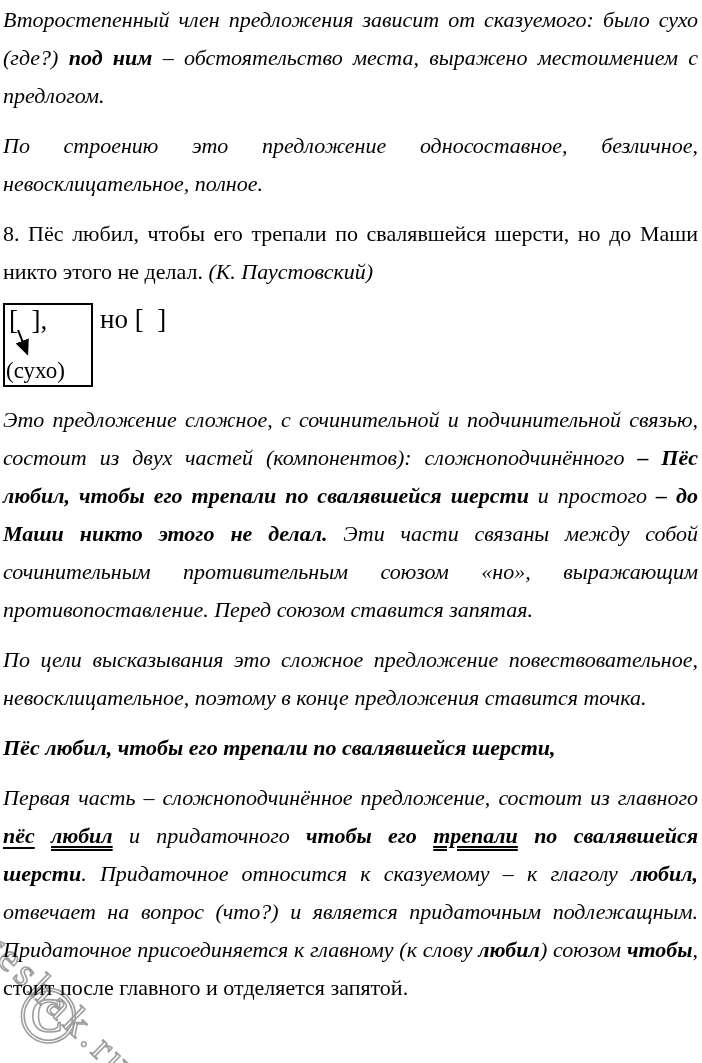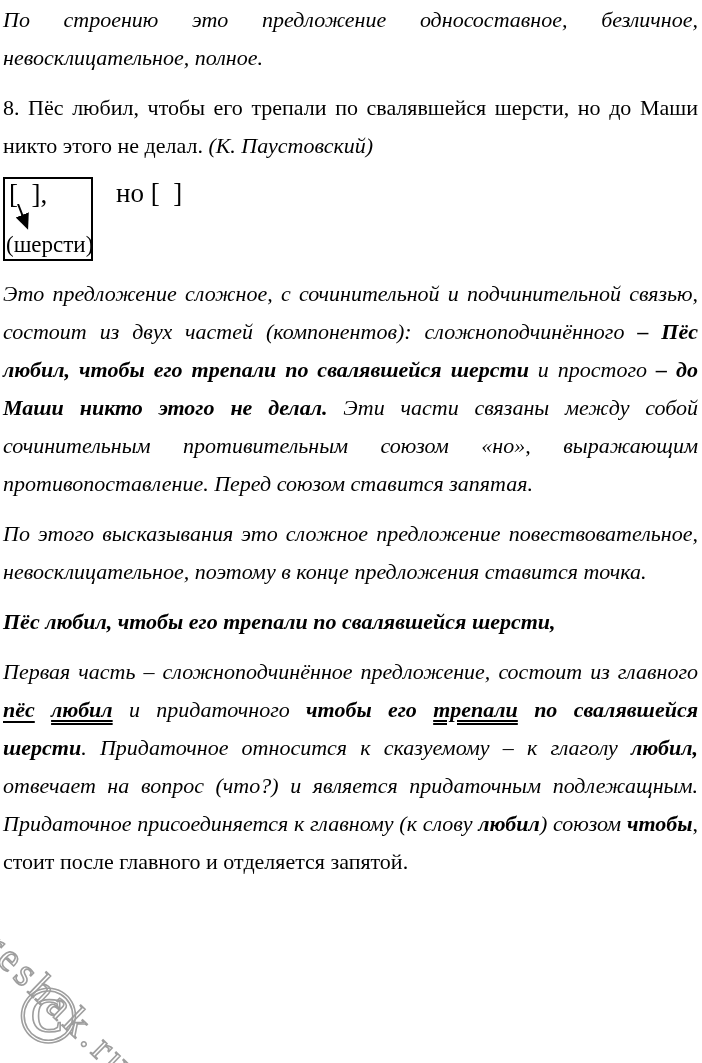--- a/index.html
+++ b/index.html
@@ -72,21 +72,21 @@
     width: 26px;
     height: 30px;
   }
   .schema-bottom {
     position: absolute;
     bottom: 1px;
     left: 1px;
     font-size: 23px;
   }
   .schema-outside {
-    margin-left: 23px;
+    margin-left: 7px;
     margin-top: 1px;
     font-size: 27px;
   }
   
   .watermark {
     position: absolute;
     left: 0;
     top: 900px;
     width: 300px;
     height: 200px;
@@ -111,44 +111,45 @@
     font-size: 80px;
     color: transparent;
     -webkit-text-stroke: 1.6px #9e9e9e;
   }
 </style>
 </head>
 <body>
 
 <div class="content">
 
+  <p class="para"><span class="run italic">Второстепенный член предложения зависит от сказуемого: было сухо (где?) </span><span class="run bold italic">под ним</span><span class="run italic"> – обстоятельство места, выражено местоимением с предлогом.</span></p>
 
   <p class="para"><span class="run italic">По строению это предложение односоставное, безличное, невосклицательное, полное.</span></p>
 
   <p class="para"><span class="run">8. Пёс любил, чтобы его трепали по свалявшейся шерсти, но до Маши никто этого не делал. </span><span class="run italic">(К. Паустовский)</span></p>
 
   <div class="schema">
     <div class="schema-box">
       <div class="schema-top">[  ],</div>
       <svg class="schema-arrow" viewBox="0 0 26 30" xmlns="http://www.w3.org/2000/svg">
         <defs>
           <marker id="arrowhead" markerWidth="9" markerHeight="8" refX="6.5" refY="3.5" orient="auto">
             <path d="M0,0 L8,3.5 L0,7 Z" fill="#000"></path>
           </marker>
         </defs>
         <line x1="4" y1="0" x2="13" y2="23" stroke="#000" stroke-width="2" marker-end="url(#arrowhead)"></line>
       </svg>
-      <div class="schema-bottom">(шерсти)</div>
+      <div class="schema-bottom">(сухо)</div>
     </div>
     <div class="schema-outside">но [  ]</div>
   </div>
 
   <p class="para"><span class="run italic">Это предложение сложное, с сочинительной и подчинительной связью, состоит из двух частей (компонентов): сложноподчинённого </span><span class="run bold italic">– Пёс любил, чтобы его трепали по свалявшейся шерсти</span><span class="run italic"> и простого </span><span class="run bold italic">– до Маши никто этого не делал.</span><span class="run italic"> Эти части связаны между собой сочинительным противительным союзом «но», выражающим противопоставление. Перед союзом ставится запятая.</span></p>
 
-  <p class="para"><span class="run italic">По этого высказывания это сложное предложение повествовательное, невосклицательное, поэтому в конце предложения ставится точка.</span></p>
+  <p class="para"><span class="run italic">По цели высказывания это сложное предложение повествовательное, невосклицательное, поэтому в конце предложения ставится точка.</span></p>
 
   <p class="para left"><span class="run bold italic">Пёс любил, чтобы его трепали по свалявшейся шерсти,</span></p>
 
   <p class="para"><span class="run italic">Первая часть – сложноподчинённое предложение, состоит из главного </span><span class="run bold italic u1">пёс</span><span class="run italic"> </span><span class="run bold italic u2">любил</span><span class="run italic"> и придаточного </span><span class="run bold italic">чтобы его </span><span class="run bold italic u2">трепали</span><span class="run bold italic"> по свалявшейся шерсти</span><span class="run italic">. Придаточное относится к сказуемому – к глаголу </span><span class="run bold italic">любил,</span><span class="run italic"> отвечает на вопрос (что?) и является придаточным подлежащным. Придаточное присоединяется к главному (к слову </span><span class="run bold italic">любил</span><span class="run italic">) союзом </span><span class="run bold italic">чтобы</span><span class="run">, стоит после главного и отделяется запятой.</span></p>
 
 
 </div>
 
 <div class="watermark">
   <span class="wm-copy">©</span>

